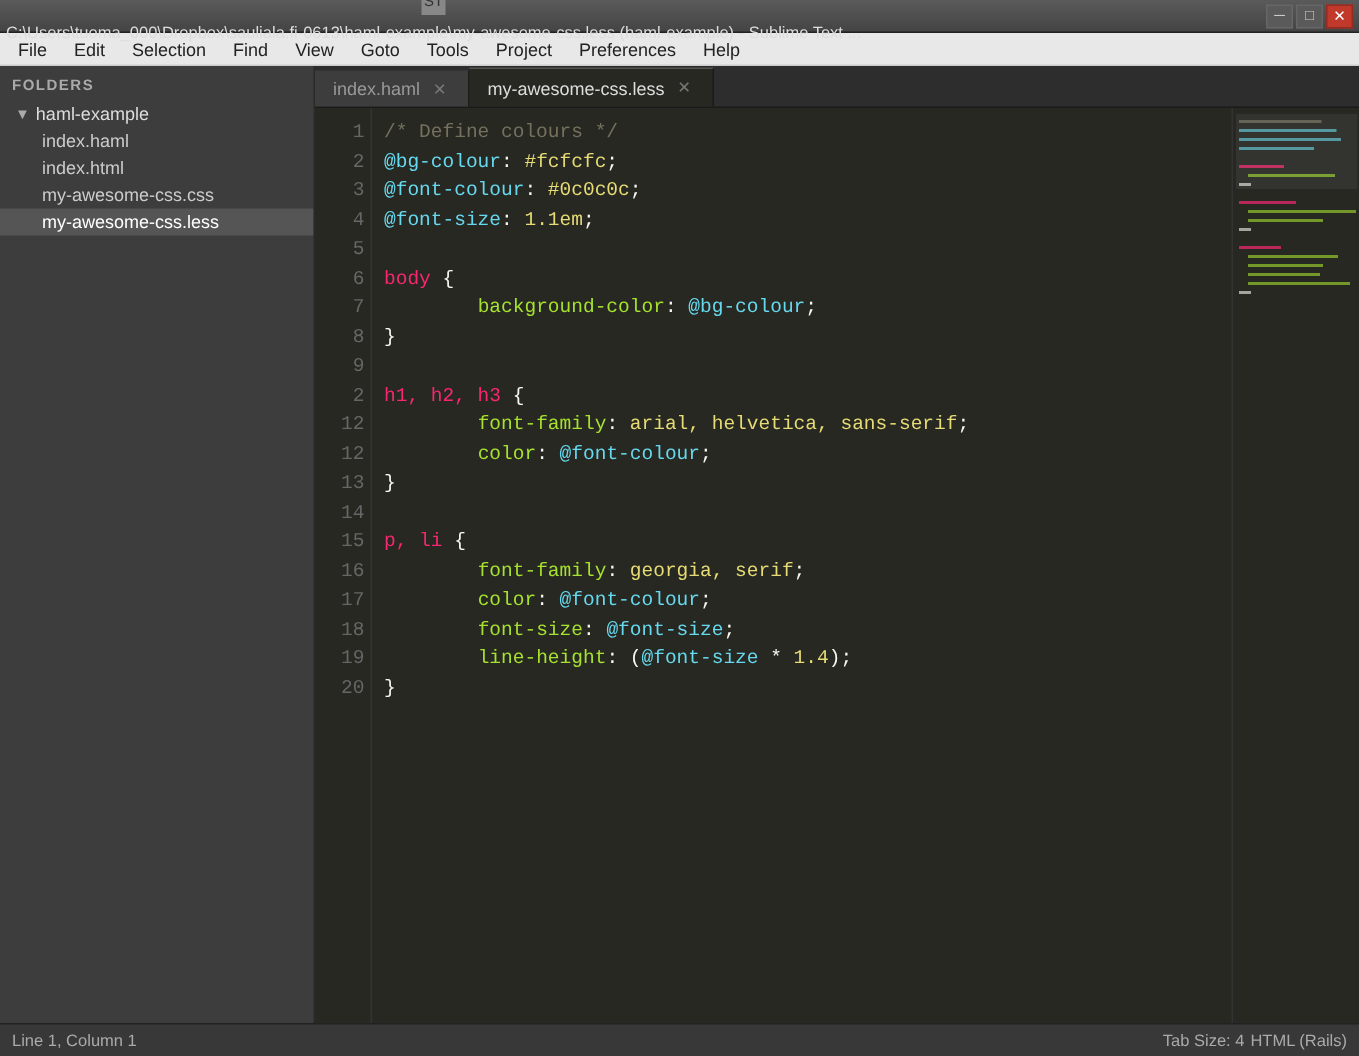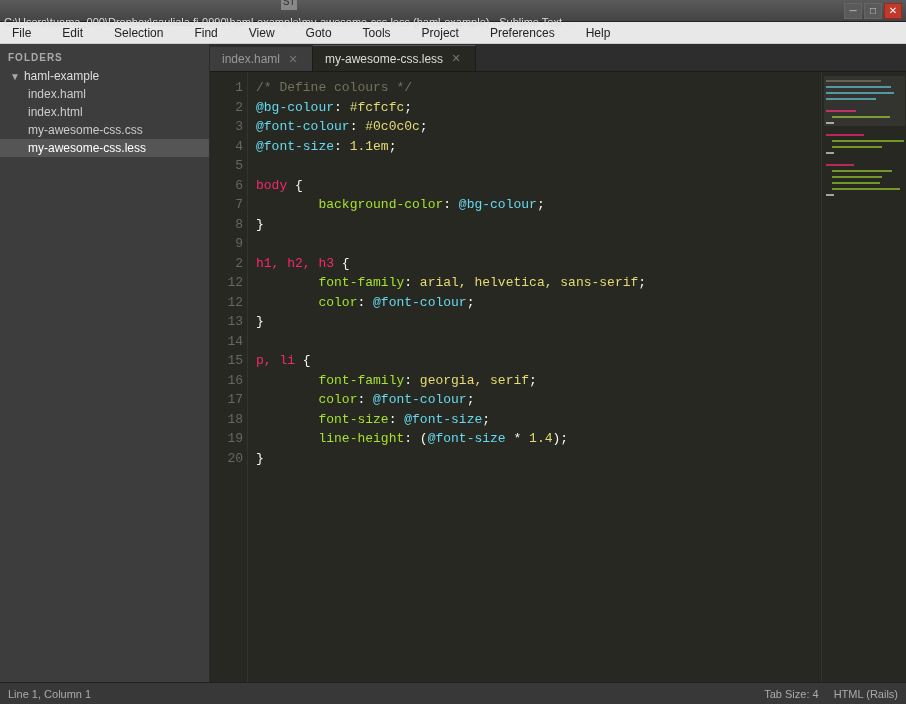--- a/index.html
+++ b/index.html
@@ -24,21 +24,21 @@
     .title-btn.close { background: #c0392b; border-color: #922b21; color: #fff; }
 
     
     #menu-bar {
       background: #e8e8e8;
       height: 22px;
       display: flex;
       align-items: center;
       padding: 0 4px;
       border-bottom: 1px solid #ccc;
-      gap: 15px;
+      gap: 2px;
     }
     .menu-item {
       padding: 2px 8px;
       font-size: 12px;
       color: #222;
       cursor: pointer;
       border-radius: 2px;
     }
 
     
@@ -197,21 +197,21 @@
     #code-content::-webkit-scrollbar { width: 8px; height: 8px; }
     #code-content::-webkit-scrollbar-track { background: #272822; }
     #code-content::-webkit-scrollbar-thumb { background: #555; border-radius: 4px; }
   </style>
 </head>
 <body>
 
 <div id="title-bar">
   <div id="title-left">
     <div id="title-icon">ST</div>
-    <span id="title-text">C:\Users\tuoma_000\Dropbox\sauliala.fi-0990\haml-example\my-awesome-css.less (haml-example) - Sublime Text ...</span>
+    <span id="title-text">C:\Users\tuoma_000\Dropbox\sauliala.fi-0613\haml-example\my-awesome-css.less (haml-example) - Sublime Text ...</span>
   </div>
   <div id="title-controls">
     <div class="title-btn">─</div>
     <div class="title-btn">□</div>
     <div class="title-btn close">✕</div>
   </div>
 </div>
 
 <div id="menu-bar">
   <div class="menu-item">File</div>
@@ -325,17 +325,17 @@
             <rect x="0" y="0" width="81" height="50" fill="rgba(255,255,255,0.06)"></rect>
           </svg>
         </div>
       </div>
     </div>
   </div>
 </div>
 
 <div id="status-bar">
   <span>Line 1, Column 1</span>
-  <div style="display:flex;gap:15px;">
+  <div style="display:flex;gap:4px;">
     <span>Tab Size: 4</span>
     <span>HTML (Rails)</span>
   </div>
 </div>
 
 </body></html>

